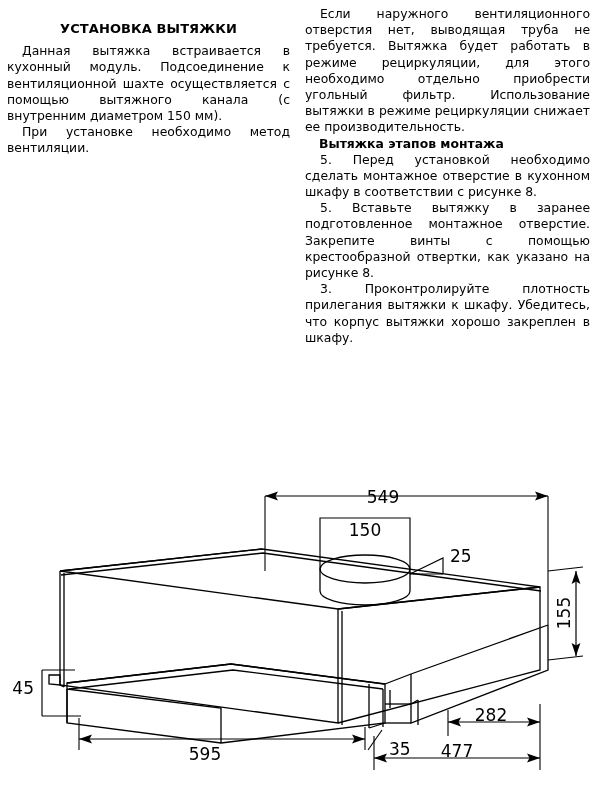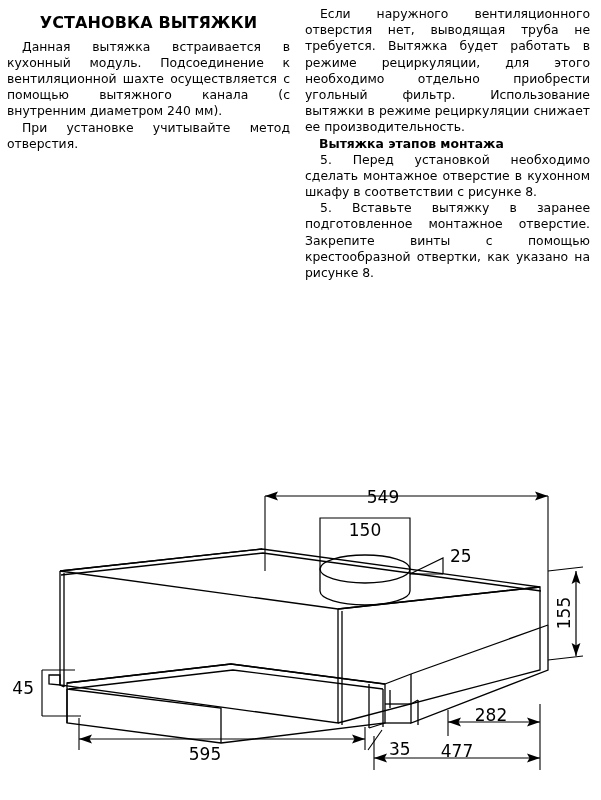--- a/index.html
+++ b/index.html
@@ -37,25 +37,25 @@
     width: 298px;
     padding-left: 7px;
     padding-right: 8px;
   }
   .col-right {
     width: 303px;
     padding-left: 7px;
     padding-right: 11px;
   }
   .section-title {
-    font-size: 16px;
+    font-size: 13px;
     font-weight: bold;
     text-align: center;
     letter-spacing: 0.1px;
-    margin: 8px 0 7px 0;
+    margin: 16px 0 7px 0;
     line-height: 1.1;
   }
   .subhead {
     font-size: 12.4px;
     font-weight: bold;
     margin: 0 0 0 0;
     text-indent: 14px;
     line-height: 1.305;
   }
   p.para {
@@ -87,31 +87,32 @@
 </head>
 <body>
 
 <div class="page">
 
   <div class="columns">
 
     <div class="col col-left">
       <div class="section-title">УСТАНОВКА ВЫТЯЖКИ</div>
 
-      <p class="para">Данная вытяжка встраивается в кухонный модуль. Подсоединение к вентиляционной шахте осуществляется с помощью вытяжного канала (с внутренним диаметром 240 мм).</p>
-      <p class="para">При установке учитывайте метод отверстия.</p>
+      <p class="para">Данная вытяжка встраивается в кухонный модуль. Подсоединение к вентиляционной шахте осуществляется с помощью вытяжного канала (с внутренним диаметром 150 мм).</p>
+      <p class="para">При установке необходимо метод вентиляции.</p>
     </div>
 
     <div class="col col-right">
       <p class="para">Если наружного вентиляционного отверстия нет, выводящая труба не требуется. Вытяжка будет работать в режиме рециркуляции, для этого необходимо отдельно приобрести угольный фильтр. Использование вытяжки в режиме рециркуляции снижает ее производительность.</p>
 
       <div class="subhead">Вытяжка этапов монтажа</div>
 
       <p class="para">5. Перед установкой необходимо сделать монтажное отверстие в кухонном шкафу в соответствии с рисунке 8.</p>
       <p class="para">5. Вставьте вытяжку в заранее подготовленное монтажное отверстие. Закрепите винты с помощью крестообразной отвертки, как указано на рисунке 8.</p>
+      <p class="para">3. Проконтролируйте плотность прилегания вытяжки к шкафу. Убедитесь, что корпус вытяжки хорошо закреплен в шкафу.</p>
     </div>
   </div>
 
   <div class="drawing">
     <svg width="601" height="322" viewBox="0 0 601 322" xmlns="http://www.w3.org/2000/svg">
       <defs>
         <marker id="arrL" markerWidth="14" markerHeight="10" refX="1" refY="5" orient="auto" markerUnits="userSpaceOnUse">
           <path d="M1,5 L14,0.6 L11.5,5 L14,9.4 Z" fill="#000"></path>
         </marker>
         <marker id="arrR" markerWidth="14" markerHeight="10" refX="13" refY="5" orient="auto" markerUnits="userSpaceOnUse">

